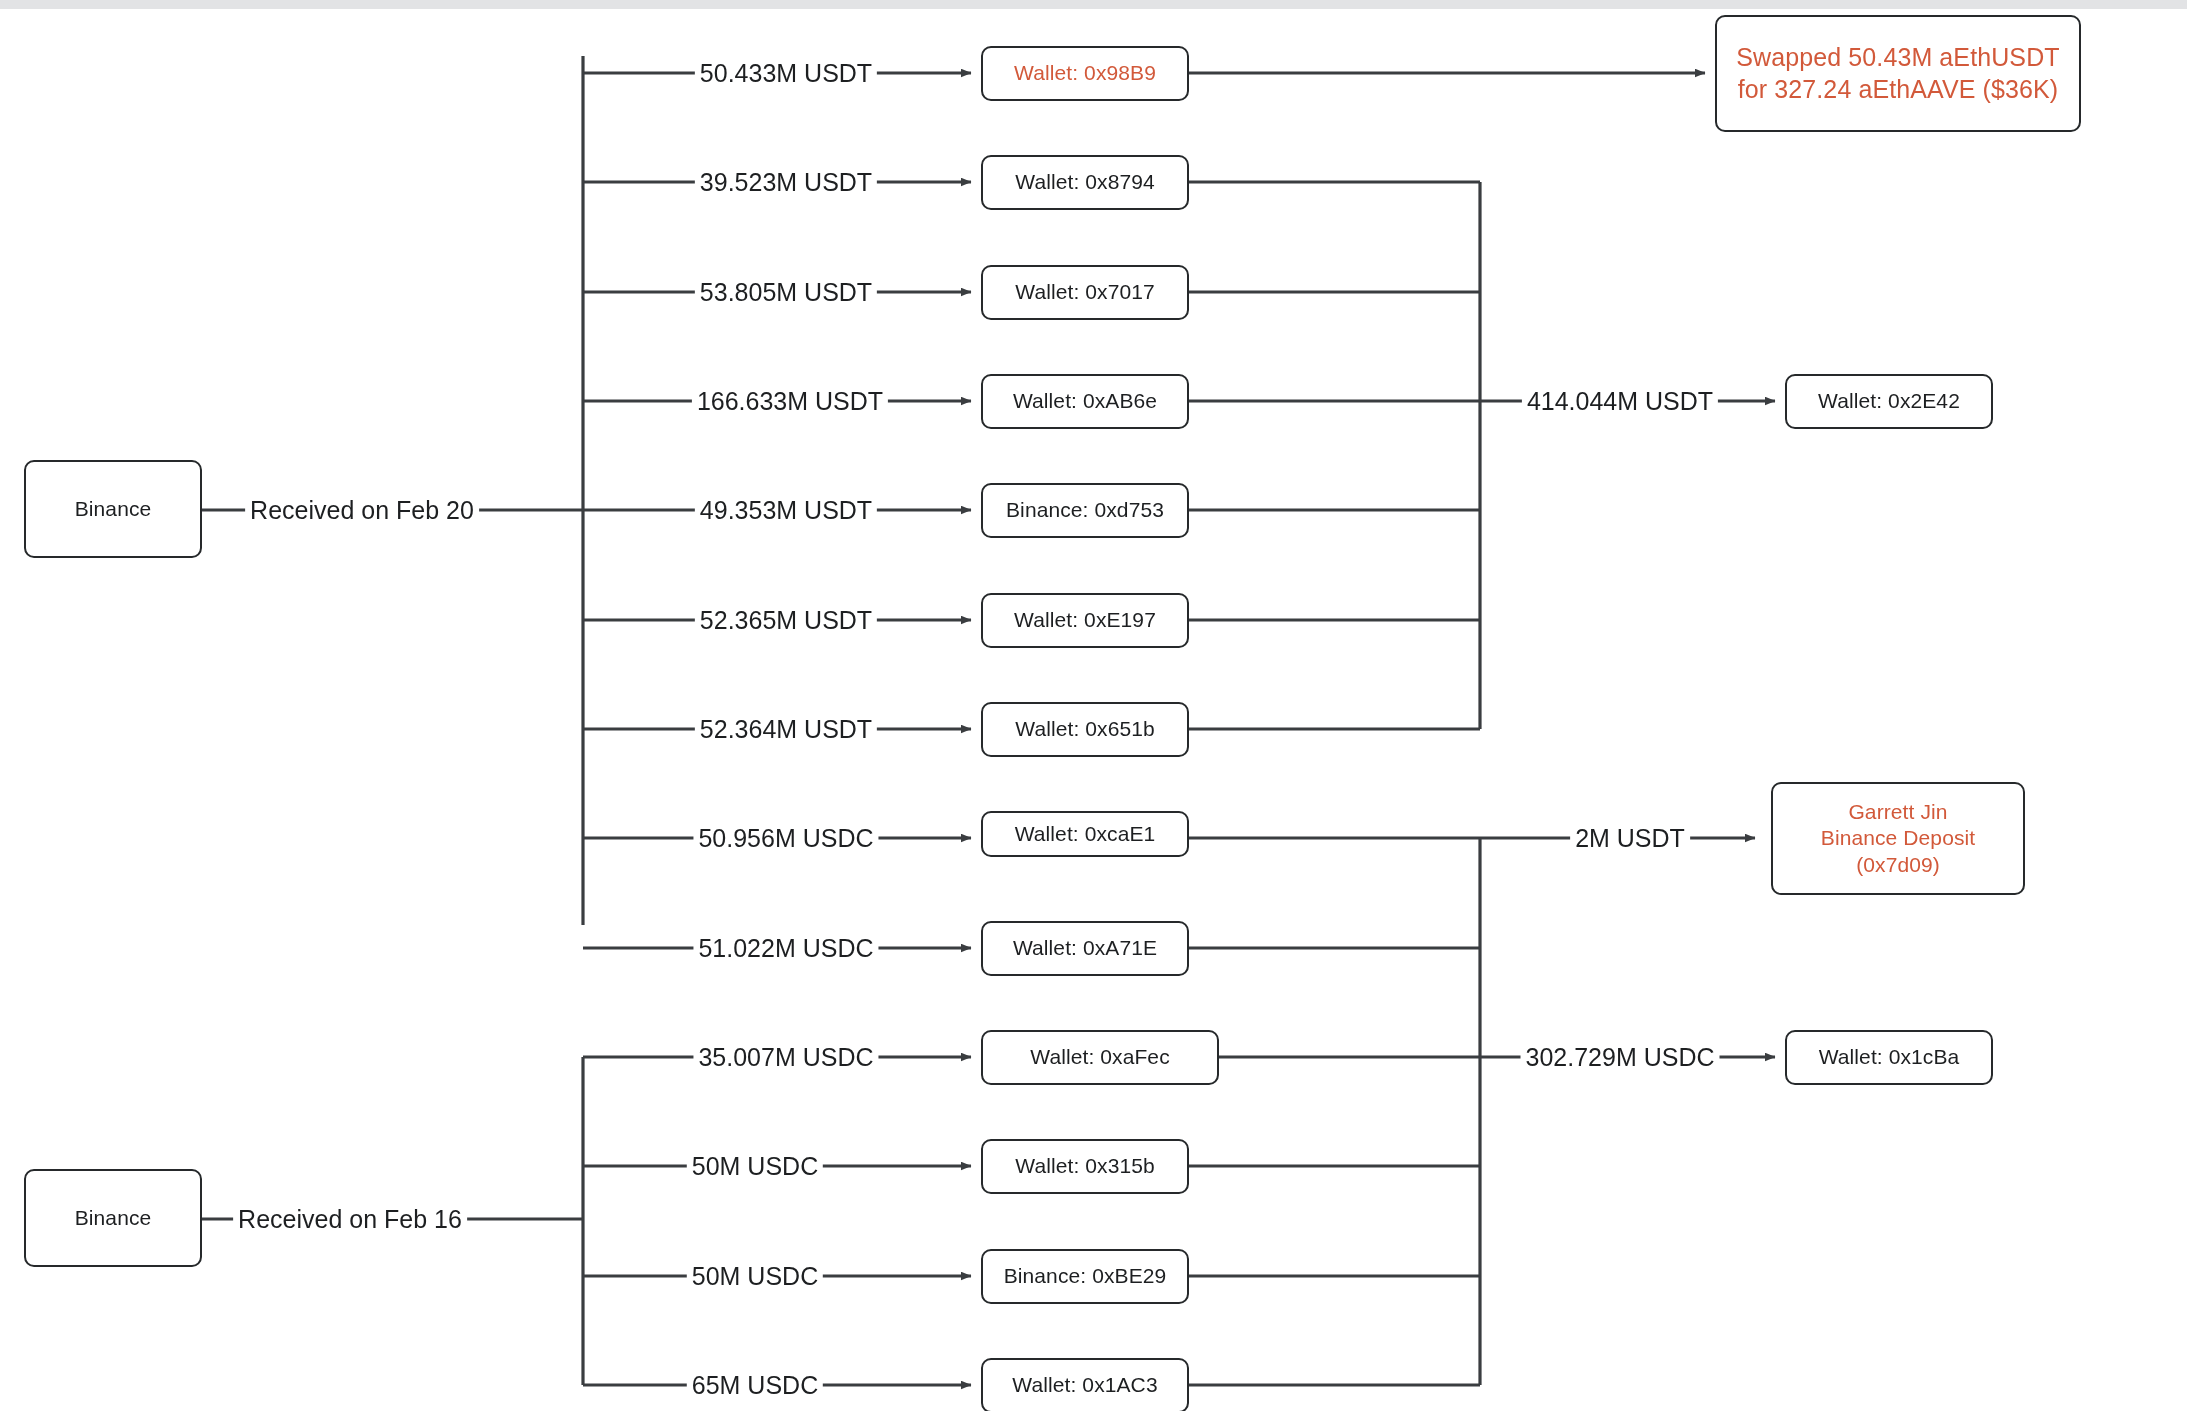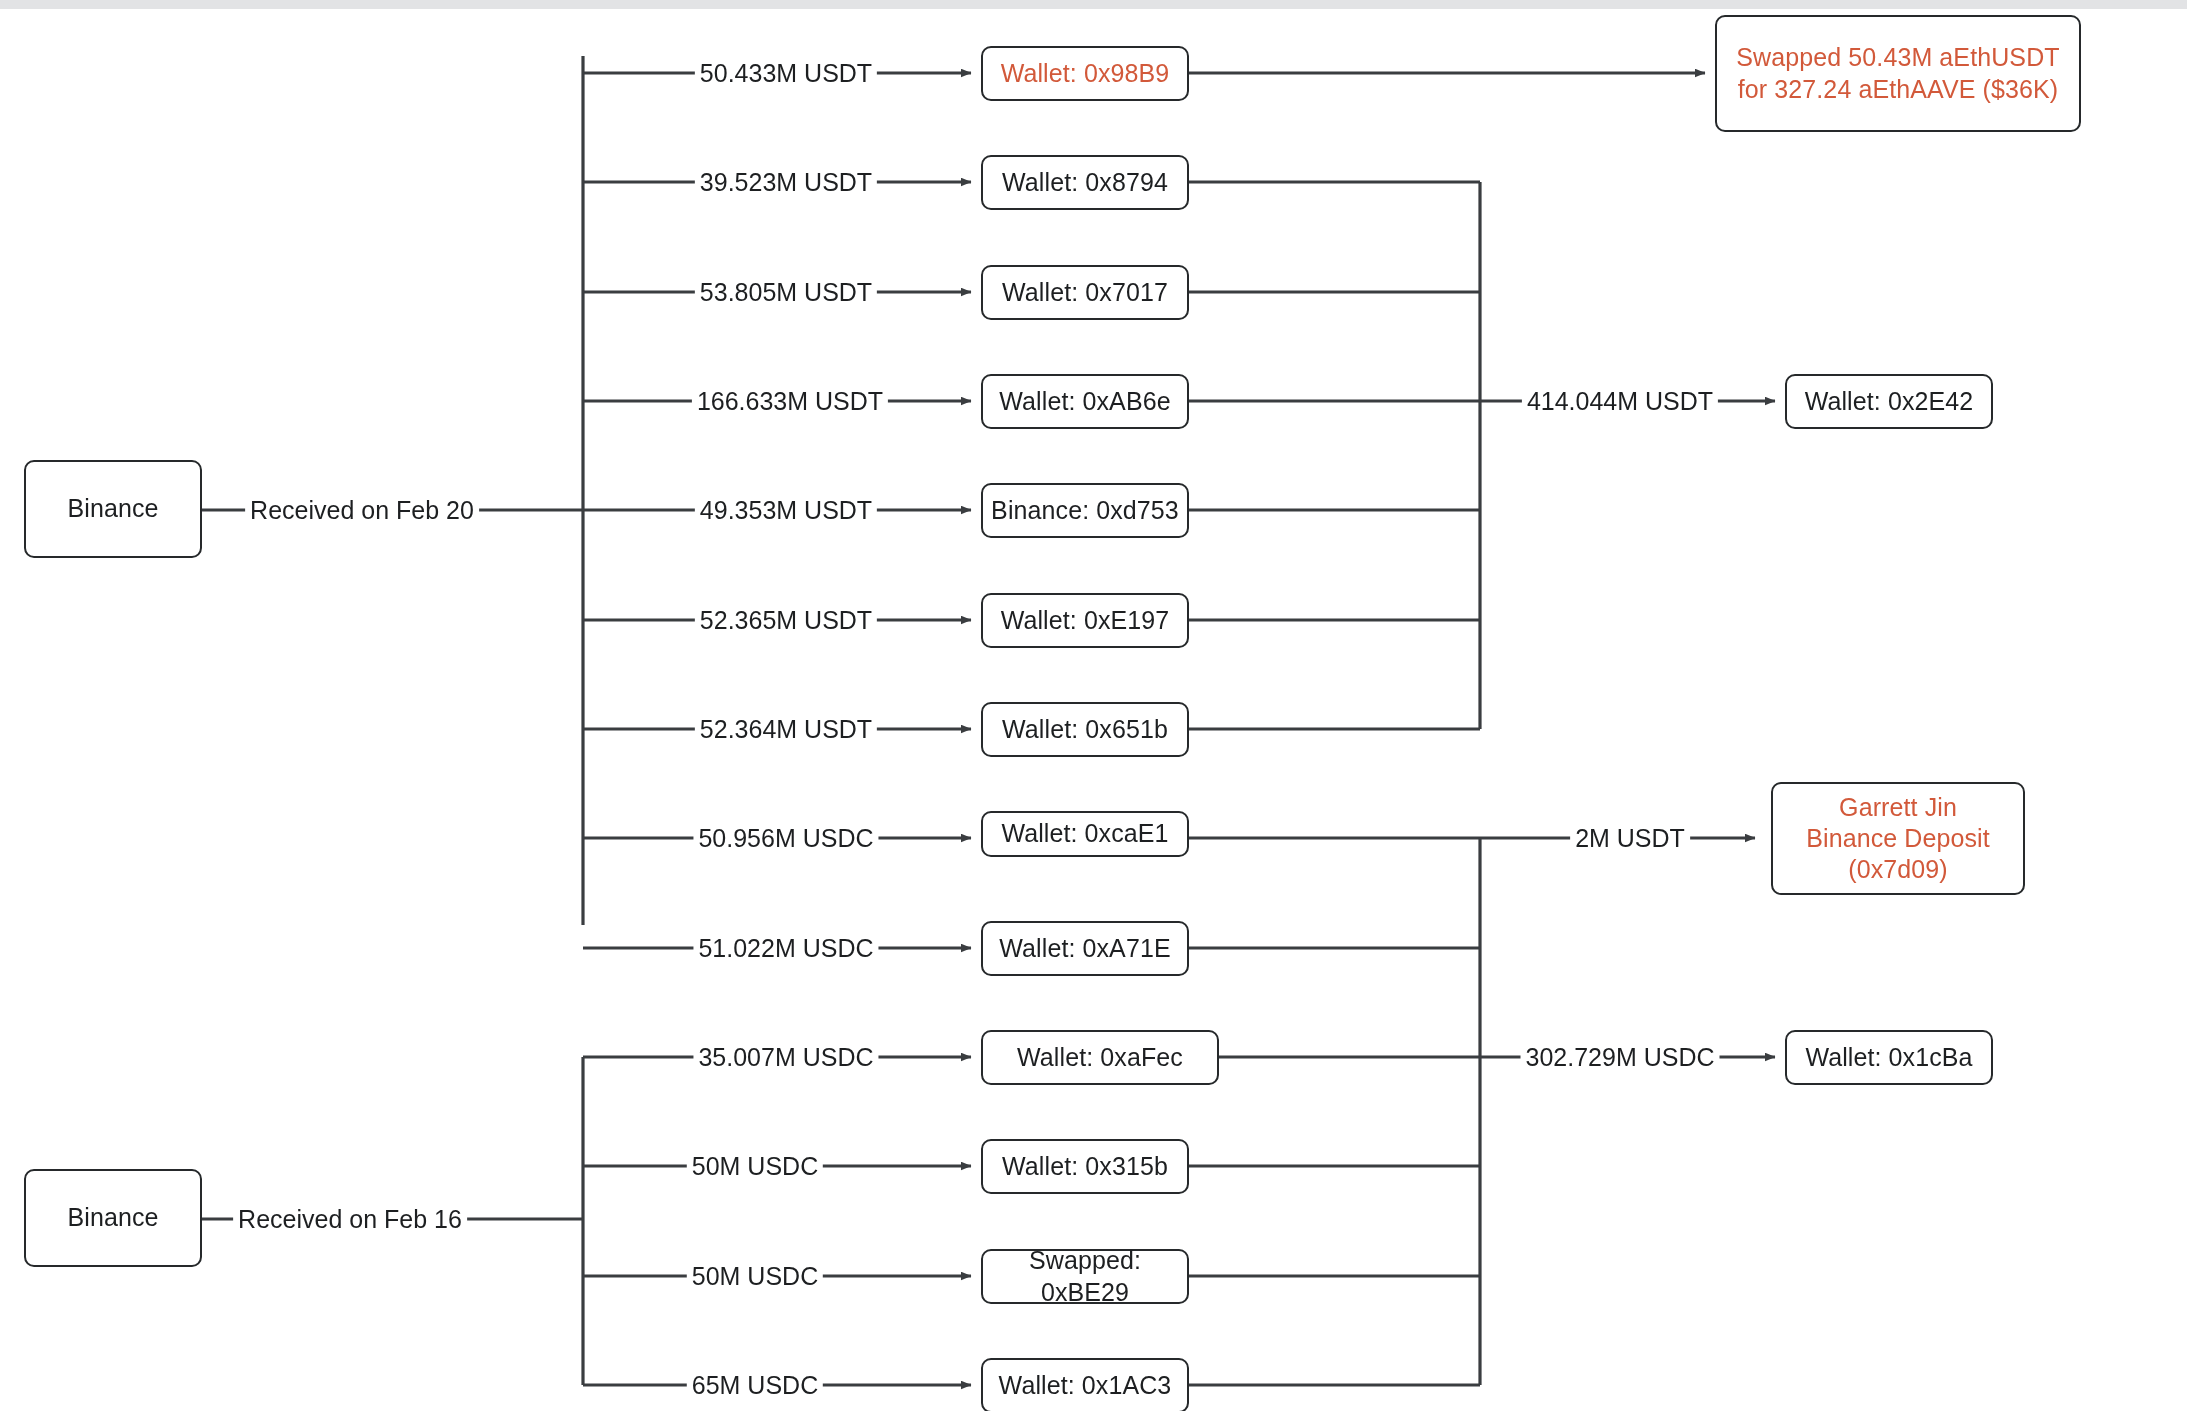--- a/index.html
+++ b/index.html
@@ -37,21 +37,21 @@
     position: absolute;
     box-sizing: border-box;
     background: #ffffff;
     border: 2.5px solid #26292b;
     border-radius: 10px;
     display: flex;
     align-items: center;
     justify-content: center;
     text-align: center;
     color: #1d1f21;
-    font-size: 25px;
+    font-size: 21px;
     line-height: 1.25;
     letter-spacing: 0.1px;
     white-space: pre-line;
   }
   .node.accent {
     color: #d2593a;
   }
   .edge-label {
     position: absolute;
     background: #ffffff;
@@ -163,21 +163,21 @@
   <div class="node" style="left:981px; top:921px; width:208px; height:55px;">
     <span>Wallet: 0xA71E</span>
   </div>
   <div class="node" style="left:981px; top:1030px; width:238px; height:55px;">
     <span>Wallet: 0xaFec</span>
   </div>
   <div class="node" style="left:981px; top:1139px; width:208px; height:55px;">
     <span>Wallet: 0x315b</span>
   </div>
   <div class="node" style="left:981px; top:1249px; width:208px; height:55px;">
-    <span>Swapped: 0xBE29</span>
+    <span>Binance: 0xBE29</span>
   </div>
   <div class="node" style="left:981px; top:1358px; width:208px; height:55px;">
     <span>Wallet: 0x1AC3</span>
   </div>
 
   <div class="edge-label" style="left:786px; top:73px;">50.433M USDT</div>
   <div class="edge-label" style="left:786px; top:182px;">39.523M USDT</div>
   <div class="edge-label" style="left:786px; top:292px;">53.805M USDT</div>
   <div class="edge-label" style="left:790px; top:401px;">166.633M USDT</div>
   <div class="edge-label" style="left:786px; top:510px;">49.353M USDT</div>

